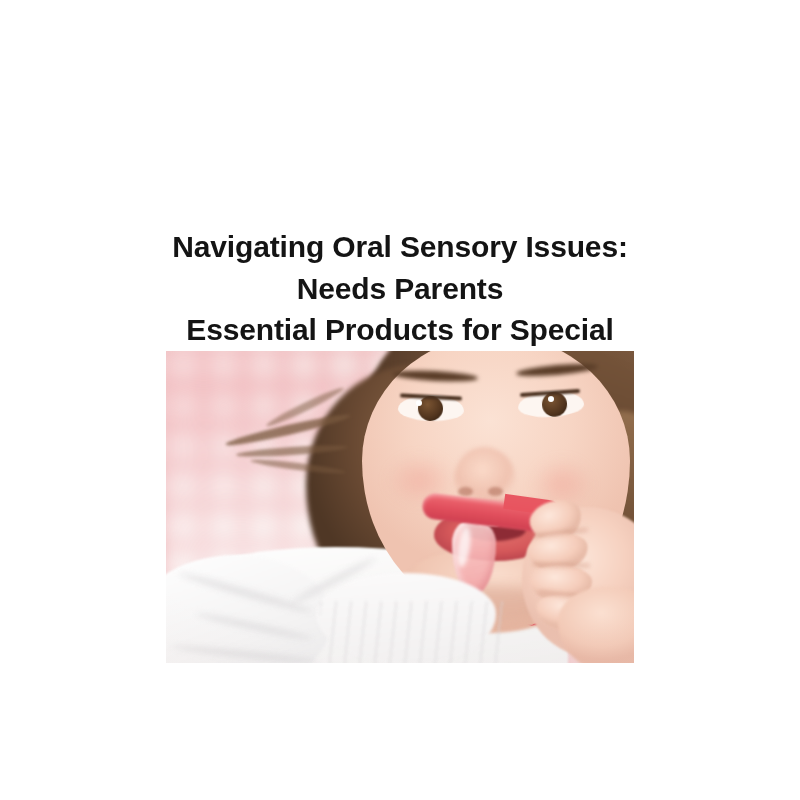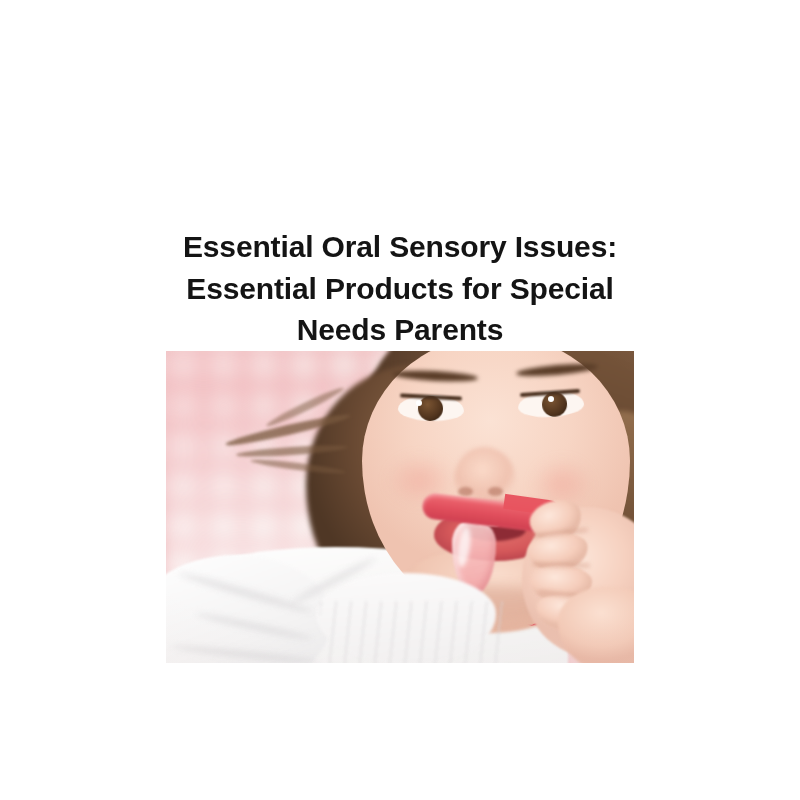--- a/index.html
+++ b/index.html
@@ -451,23 +451,23 @@
     background:
       radial-gradient(115% 100% at 50% 42%, rgba(255,255,255,0) 55%, rgba(236,214,210,0.22) 100%);
   }
 </style>
 </head>
 <body>
 
 <div class="page">
 
   <div class="title-block">
-    <div class="title-line">Essential Oral Sensory Issues:</div>
+    <div class="title-line">Navigating Oral Sensory Issues:</div>
+    <div class="title-line">Needs Parents</div>
     <div class="title-line">Essential Products for Special</div>
-    <div class="title-line">Needs Parents</div>
   </div>
 
   <div class="photo">
     <div class="photo-scene">
 
       <div class="backdrop"></div>
       <div class="backdrop-wash"></div>
 
       <div class="hair-back"></div>
       <div class="hair-left"></div>

